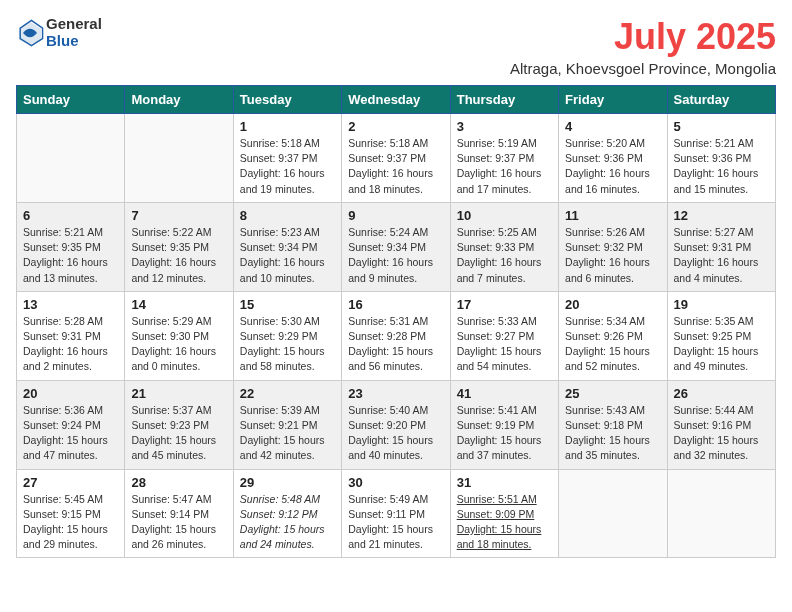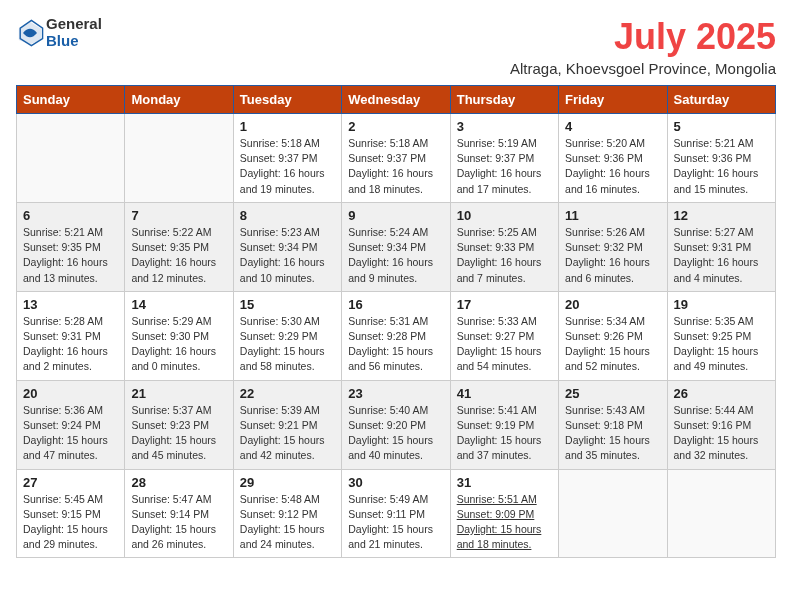--- a/index.html
+++ b/index.html
@@ -46,21 +46,21 @@
       font-size: 15px;
       color: #333;
       margin-top: 2px;
     }
     .calendar {
       width: 100%;
       border-collapse: collapse;
       border: 1px solid #ccc;
     }
     .calendar th {
-      background-color: #c2410c;
+      background-color: #0f766e;
       color: #fff;
       text-align: left;
       padding: 6px 6px;
       font-size: 13px;
       border: 1px solid #2558a0;
     }
     .calendar td {
       vertical-align: top;
       border: 1px solid #ccc;
       padding: 5px 6px;
@@ -325,21 +325,21 @@
         </td>
         <td>
           <span class="day-number">28</span>
           <div class="day-info" style="white-space: pre-line;">Sunrise: 5:47 AM
 Sunset: 9:14 PM
 Daylight: 15 hours
 and 26 minutes.</div>
         </td>
         <td>
           <span class="day-number">29</span>
-          <div class="day-info" style="white-space: pre-line;">Sunrise: 5:48 AM
+          <div class="day-info" style="white-space: pre-line; font-style: italic;">Sunrise: 5:48 AM
 Sunset: 9:12 PM
 Daylight: 15 hours
 and 24 minutes.</div>
         </td>
         <td>
           <span class="day-number">30</span>
           <div class="day-info" style="white-space: pre-line;">Sunrise: 5:49 AM
 Sunset: 9:11 PM
 Daylight: 15 hours
 and 21 minutes.</div>

